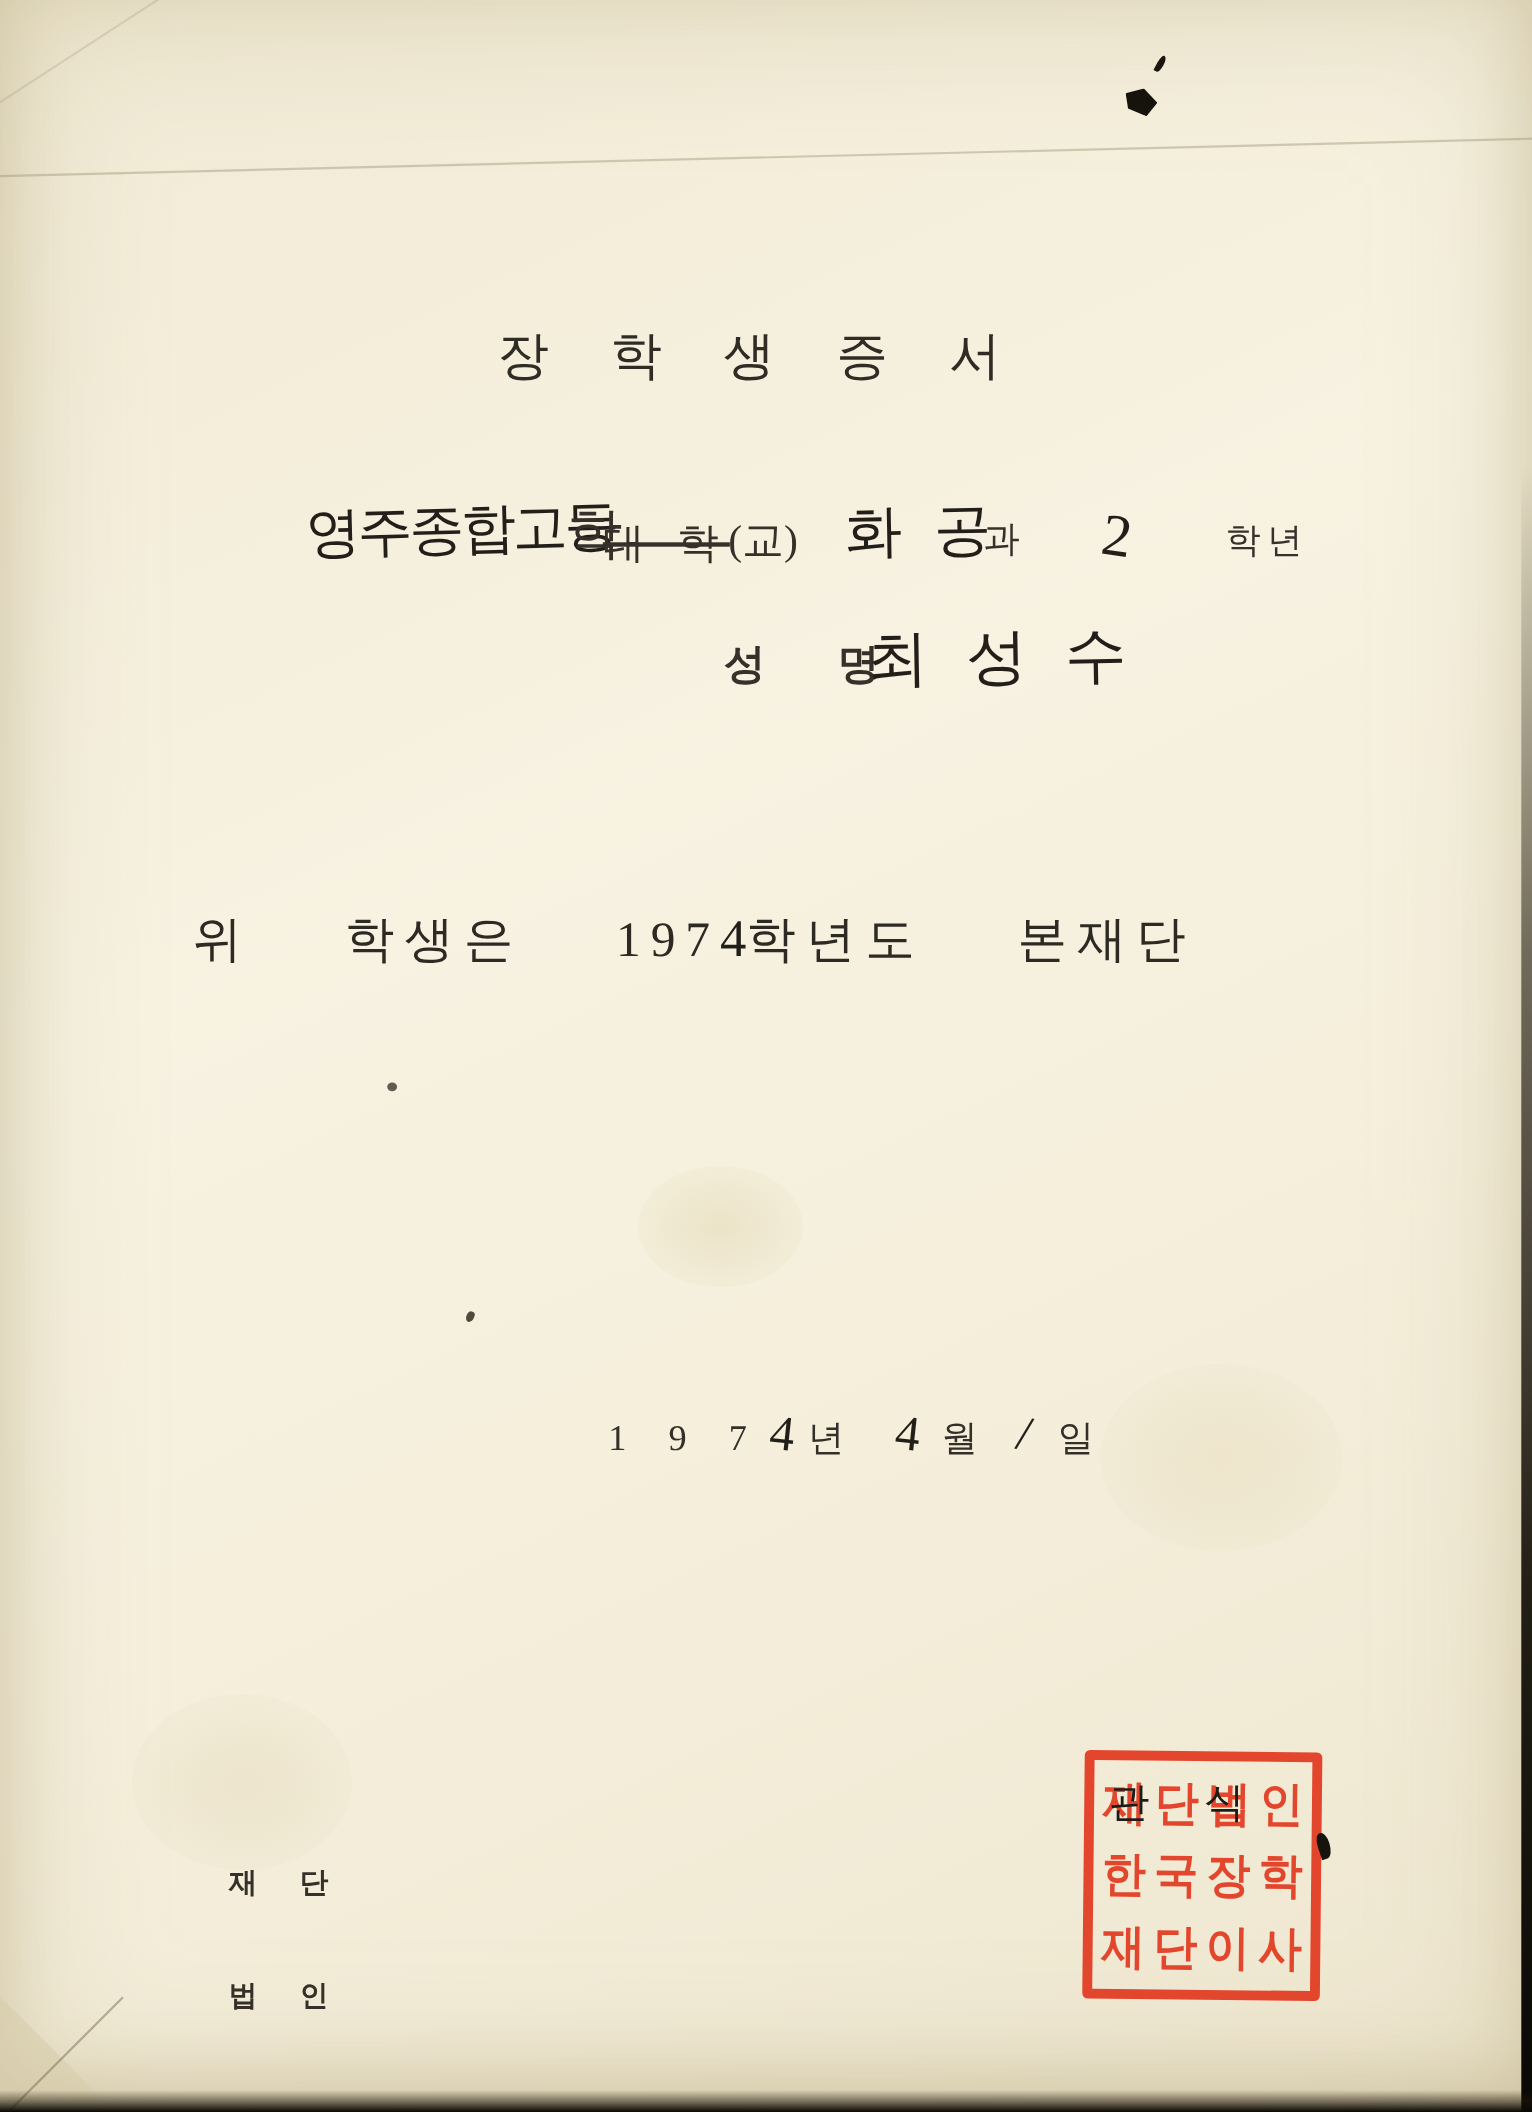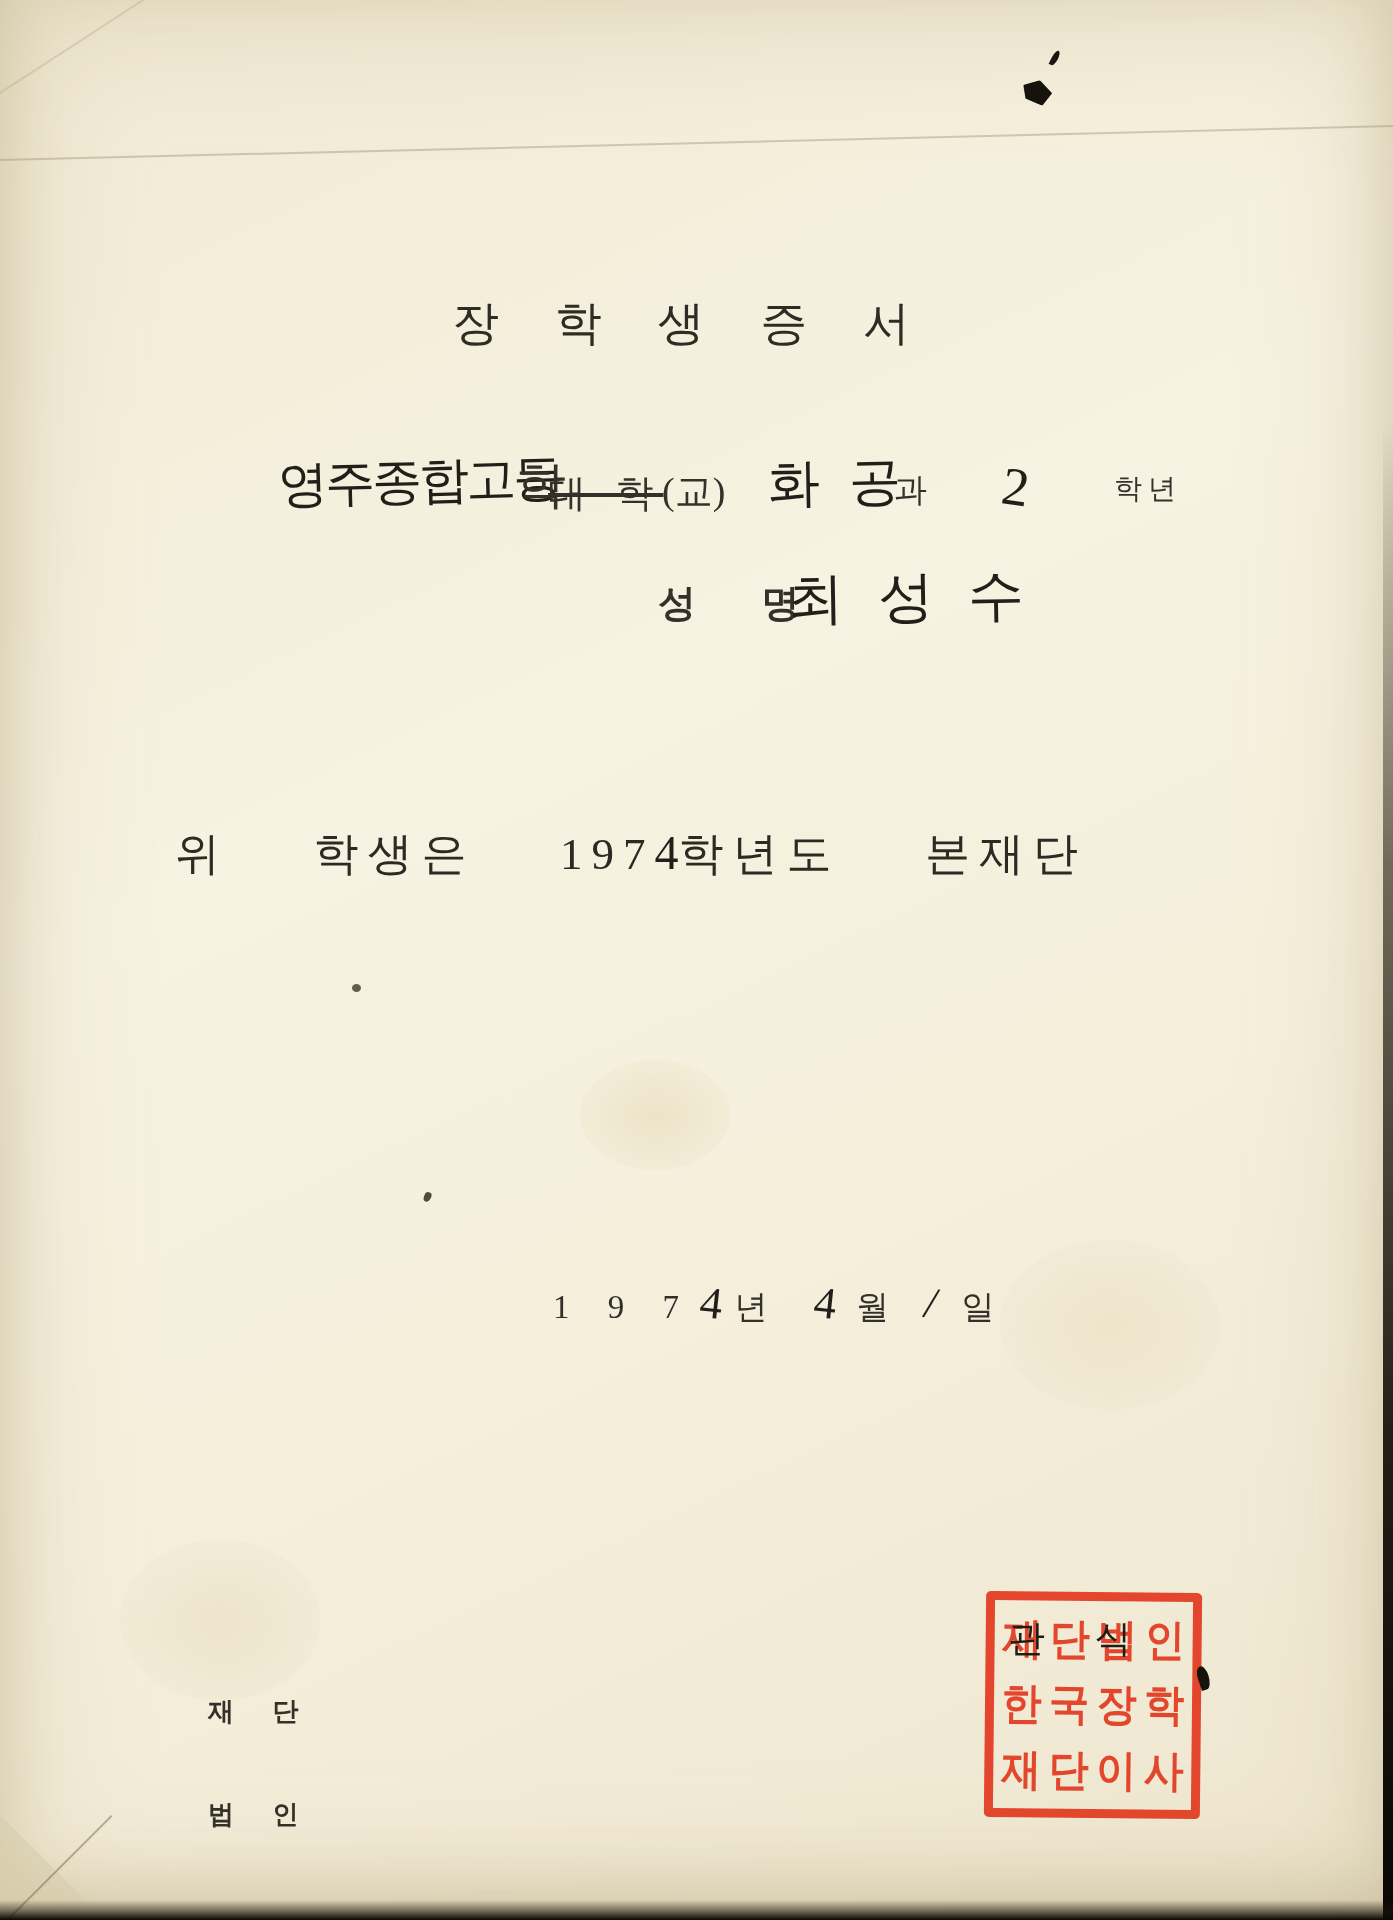--- a/index.html
+++ b/index.html
@@ -39,21 +39,21 @@
   
   .title{left:452px;top:292px;font-size:47px;letter-spacing:22px;color:#2f2c25;}
   
   .hand-school{left:278px;top:448px;font-size:50px;letter-spacing:-3px;transform:rotate(-1.5deg);}
   .p-hak{left:516px;top:452px;font-size:50px;}
   .p-daehak{left:548px;top:468px;font-size:38px;letter-spacing:10px;text-decoration:line-through;text-decoration-thickness:4px;}
   .p-gyo{left:662px;top:466px;font-size:38px;}
   .hand-dept{left:768px;top:448px;font-size:52px;letter-spacing:8px;transform:rotate(-1deg);}
   .p-gwa{left:894px;top:468px;font-size:33px;}
   .hand-grade{left:1002px;top:456px;font-size:54px;transform:rotate(8deg);}
-  .p-haknyeon{left:1114px;top:470px;font-size:28px;letter-spacing:6px;}
+  .p-haknyeon{left:1114px;top:470px;font-size:32px;letter-spacing:6px;}
   
   .p-name-label{left:658px;top:578px;font-size:38px;letter-spacing:28px;font-weight:bold;}
   .hand-name{left:788px;top:560px;font-size:56px;letter-spacing:10px;transform:rotate(-1deg);}
   
   .body-line{font-size:45px;color:#2d2a23;letter-spacing:9px;word-spacing:22px;}
   .body1{left:175px;top:824px;text-align:center;}
   .body2{left:175px;top:950px;}
   .body-hand{font-size:48px;letter-spacing:0;}
   
   .date-line{left:520px;top:1240px;font-size:33px;color:#33302a;}

